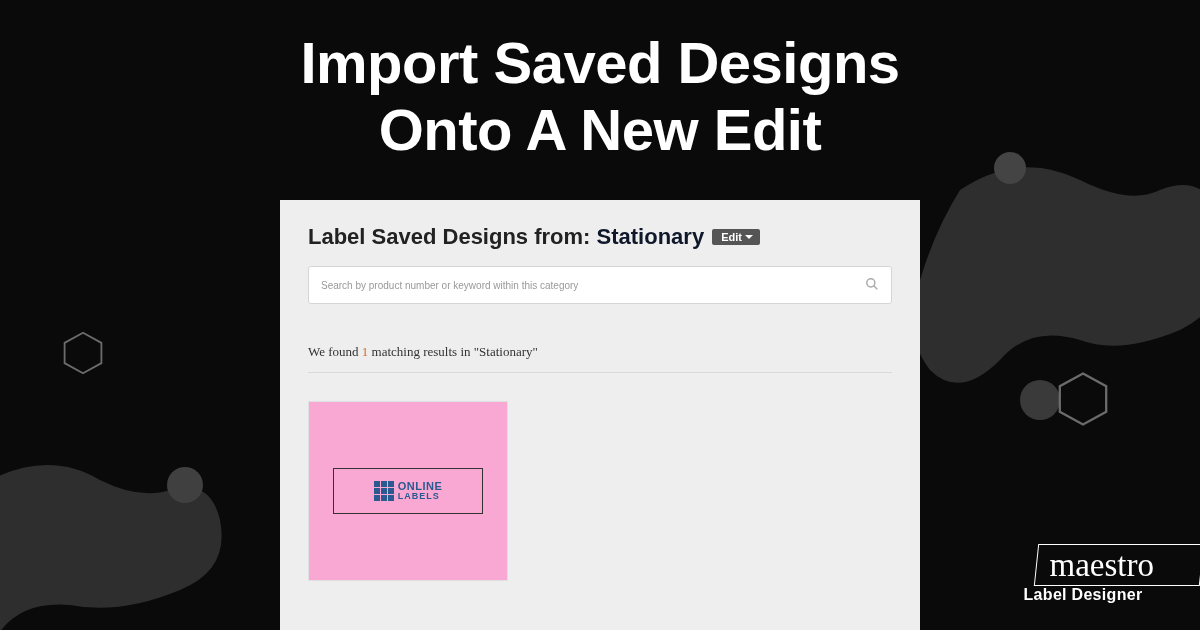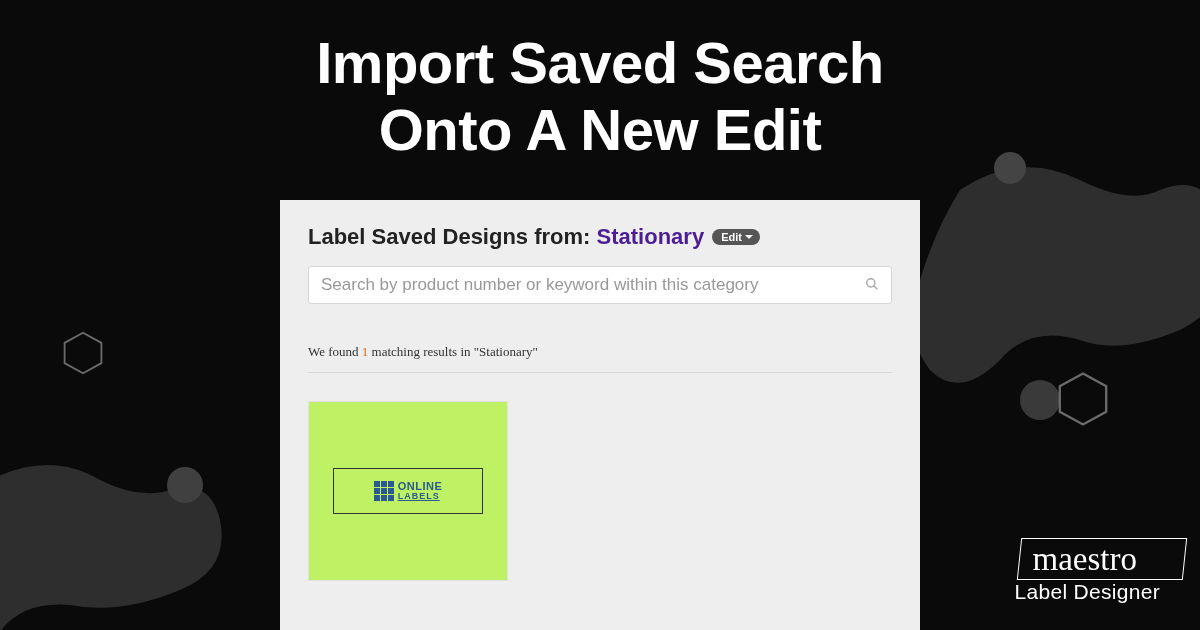--- a/index.html
+++ b/index.html
@@ -78,29 +78,29 @@
       align-items: center;
       gap: 8px;
       margin-bottom: 16px;
     }
     .panel-title {
       font-size: 22px;
       font-weight: 700;
       color: #222;
     }
     .panel-title-blue {
-      color: #4c1d95;
+      color: #0f172a;
     }
     .edit-btn {
       background: #555;
       color: #fff;
       font-size: 11px;
       font-weight: 700;
       padding: 2px 7px 2px 9px;
-      border-radius: 8px;
+      border-radius: 2px;
       display: inline-flex;
       align-items: center;
       gap: 2px;
       cursor: pointer;
     }
     .edit-caret {
       display: inline-block;
       width: 0;
       height: 0;
       border-left: 4px solid transparent;
@@ -115,21 +115,21 @@
       border: 1px solid #d5d5d5;
       border-radius: 3px;
       height: 38px;
       padding: 0 12px;
       margin-bottom: 40px;
     }
     .search-input {
       flex: 1;
       border: none;
       outline: none;
-      font-size: 17px;
+      font-size: 10px;
       color: #6d28d9;
       background: transparent;
     }
     .search-input::placeholder {
       color: #999;
     }
     .search-ico {
       color: #aaa;
       font-size: 14px;
     }
@@ -140,21 +140,21 @@
       border-bottom: 1px solid #d9d9d9;
       margin-bottom: 28px;
       font-family: Liberation Serif, serif;
     }
     .results-count {
       color: #e06a1a;
     }
     .result-card {
       width: 200px;
       height: 180px;
-      background: #bef264;
+      background: #f9a8d4;
       border: 1px solid #e0e0e0;
       display: flex;
       align-items: center;
       justify-content: center;
     }
     .thumb {
       width: 150px;
       height: 46px;
       border: 1px solid #333;
       display: flex;
@@ -176,21 +176,20 @@
       color: #2a5a8f;
       font-size: 11px;
       font-weight: 600;
       line-height: 1;
       letter-spacing: 0.5px;
     }
     .thumb-text .sub {
       font-size: 9px;
       letter-spacing: 1px;
       display: block;
-      text-decoration: underline;
     }
     .brand {
       position: absolute;
       right: 40px;
       bottom: 26px;
       color: #fff;
       text-align: left;
     }
     .brand-box {
       position: relative;
@@ -209,24 +208,24 @@
     }
     .brand-main {
       font-size: 33px;
       font-weight: 400;
       font-family: Georgia, 'Times New Roman', serif;
       letter-spacing: 0;
       line-height: 1;
       padding: 2px 6px;
     }
     .brand-sub {
-      font-size: 21px;
-      font-weight: 400;
+      font-size: 16px;
+      font-weight: 700;
       margin-top: 2px;
-      margin-left: 16px;
+      margin-left: 8px;
       letter-spacing: 0.3px;
     }
   </style>
 </head>
 <body>
 
 <div class="bg-shapes">
   <svg class="blob-left" viewBox="0 0 340 280">
     <path d="M 40 180 Q 20 120 70 90 Q 130 60 180 90 Q 220 110 250 100 Q 290 88 300 130 Q 310 180 260 200 Q 200 225 150 215 Q 90 210 70 260 Q 50 280 30 260 Q 10 230 40 180 Z" fill="#2e2e2e"></path>
     <circle cx="265" cy="95" r="18" fill="#404040"></circle>
@@ -239,21 +238,21 @@
   </svg>
   <svg class="hex hex-left" viewBox="0 0 100 100">
     <polygon points="50,6 90,28 90,72 50,94 10,72 10,28"></polygon>
   </svg>
   <svg class="hex hex-right" viewBox="0 0 100 100">
     <polygon points="50,6 90,28 90,72 50,94 10,72 10,28"></polygon>
   </svg>
 </div>
 
 <div class="title">
-  <div>Import Saved Search</div>
+  <div>Import Saved Designs</div>
   <div>Onto A New Edit</div>
 </div>
 
 <div class="panel">
   <div class="panel-header">
     <span class="panel-title">
       <span>Label Saved Designs from: </span><span class="panel-title-blue">Stationary</span>
     </span>
     <span class="edit-btn">
       <span>Edit</span>

